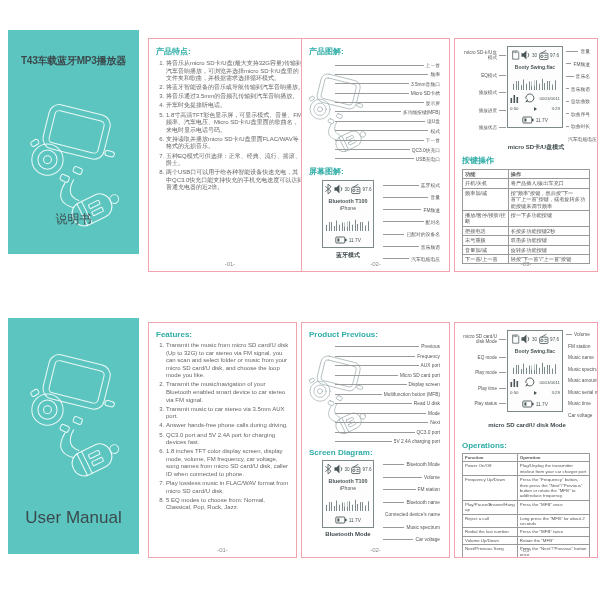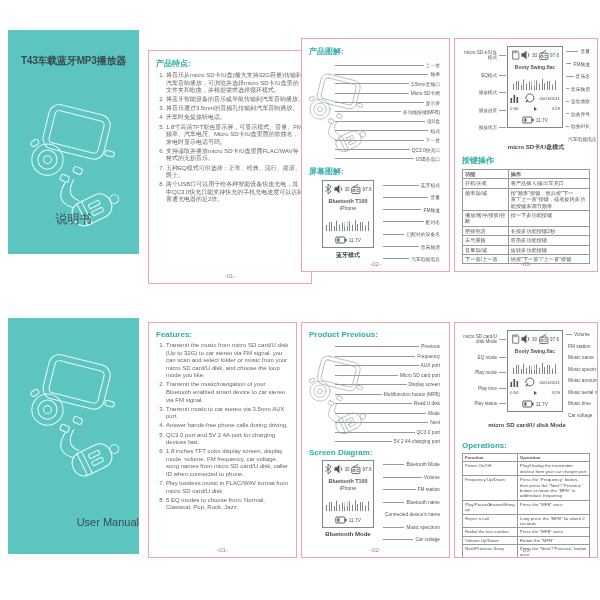--- a/index.html
+++ b/index.html
@@ -140,21 +140,21 @@
 <div id="canvas">
 
   <div class="panel cover" style="left:8px; top:30px; width:131px; height:224px;">
     <div class="cover-title cn">T43车载蓝牙MP3播放器</div>
     <svg class="device" viewBox="0 0 115 150">
         <use href="#device-art"></use>
       </svg>
     <div class="cover-sub">说明书</div>
   </div>
 
-  <div class="panel bordered" style="left:148px; top:50px; width:164px; height:234px;">
+  <div class="panel bordered" style="left:148px; top:38px; width:164px; height:234px;">
     <div class="h-teal">产品特点:</div>
     <ol class="features body-text">
 
     <li>将音乐从micro SD卡/U盘(最大支持32G容量)传输到汽车音响播放，可浏览并选择micro SD卡/U盘里的文件夹和歌曲，并根据需求选择循环模式。</li>
         <li>将蓝牙智能设备的音乐或导航传输到汽车音响播放。</li>
         <li>将音乐通过3.5mm的音频孔传输到汽车音响播放。</li>
         <li>开车时免提接听电话。</li>
         <li>1.8寸高清TFT彩色显示屏，可显示模式、音量、FM频率、汽车电压、Micro SD卡/U盘里面的歌曲名，来电时显示电话号码。</li>
         <li>支持读取并播放micro SD卡/U盘里面FLAC/WAV等格式的无损音乐。</li>
         <li>五种EQ模式可供选择：正常、经典、流行、摇滚、爵士。</li>
@@ -422,21 +422,21 @@
           </tr>
         </tbody>
     </table>
     <div class="pageno">-03-</div>
   </div>
 
   <div class="panel cover" style="left:8px; top:318px; width:131px; height:236px;">
     <svg class="device" viewBox="0 0 115 150">
         <use href="#device-art"></use>
       </svg>
-    <div class="cover-sub" style="font-size:11px;text-align:right;">User Manual</div>
+    <div class="cover-sub" style="font-size:17px;">User Manual</div>
   </div>
 
   <div class="panel bordered" style="left:148px; top:322px; width:149px; height:236px;">
     <div class="h-teal">Features:</div>
     <ol class="features body-text">
 
     <li>Transmit the music from micro SD card/U disk (Up to 32G) to car stereo via FM signal, you can scan and select folder or music from your micro SD card/U disk, and choose the loop mode you like.</li>
         <li>Transmit the music/navigation of your Bluetooth enabled smart device to car stereo via FM signal.</li>
         <li>Transmit music to car stereo via 3.5mm AUX port.</li>
         <li>Answer hands-free phone calls during driving.</li>

